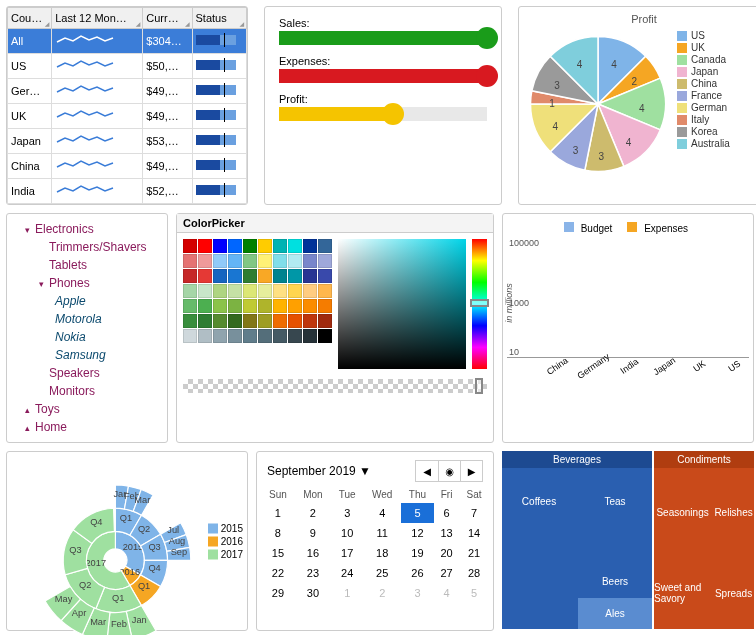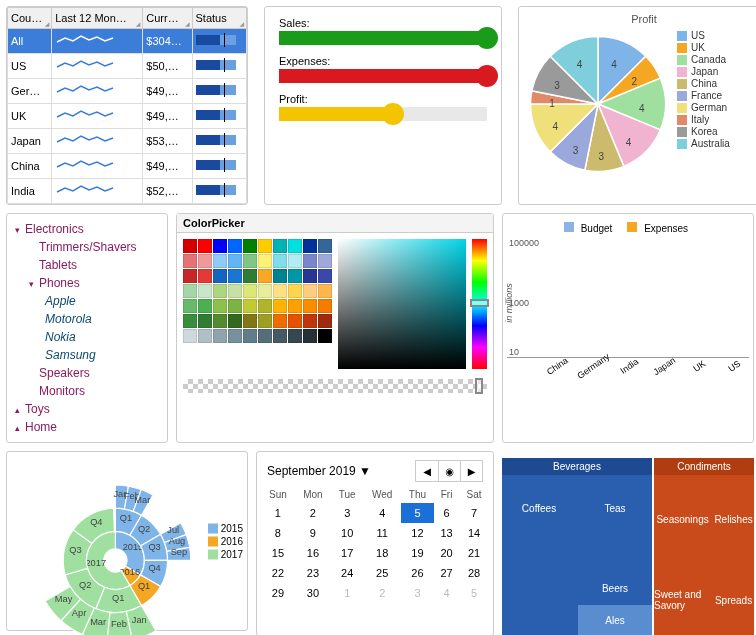--- a/index.html
+++ b/index.html
@@ -29,21 +29,21 @@
 
 .pie-title { text-align: center; font-size: 11px; color: #555; margin: 2px 0 4px; }
 .pie-wrap { display: flex; gap: 4px; }
 .pie { width: 150px; height: 160px; position: relative; }
 .pie .slice-label { position: absolute; font-size: 10px; color: #444; }
 .legend { font-size: 10px; color: #333; }
 .legend div { display: flex; align-items: center; gap: 4px; margin: 1px 0; }
 .sw { width: 10px; height: 10px; display: inline-block; }
 
 
-.tree { padding: 6px 8px; font-size: 12px; color: #8a1b5c; }
+.tree { padding: 6px 18px; font-size: 12px; color: #8a1b5c; }
 .tree-item { padding: 2px 0; cursor: pointer; }
 .tree-caret { display: inline-block; width: 10px; color: #8a1b5c; font-size: 9px; }
 .tree-lvl1 { padding-left: 14px; }
 .tree-lvl2 { padding-left: 30px; font-style: italic; color: #0c4a6e; }
 
 
 .cp-title { background: #f4f4f4; border-bottom: 1px solid #ccc; padding: 3px 6px; font-weight: bold; }
 .cp-body { display: flex; padding: 6px; gap: 6px; }
 .swatches { display: grid; grid-template-columns: repeat(10, 14px); grid-auto-rows: 14px; gap: 1px; }
 .swatches div { border: 1px solid rgba(0,0,0,.1); }
@@ -78,21 +78,21 @@
 .cal-btns { display: flex; border: 1px solid #ccc; }
 .cal-btn { width: 22px; height: 20px; display: flex; align-items: center; justify-content: center; border-left: 1px solid #ccc; cursor: pointer; font-size: 10px; }
 .cal-btn:first-child { border-left: none; }
 .cal { width: 100%; border-collapse: collapse; }
 .cal th { font-weight: normal; color: #555; padding: 3px; font-size: 10px; }
 .cal td { text-align: center; padding: 4px 0; font-size: 11px; cursor: pointer; }
 .cal td.sel { background: #1a6fd8; color: #fff; }
 .cal td.muted { color: #bbb; }
 
 
-.tmap { display: grid; grid-template-columns: 3fr 2fr; height: 178px; gap: 2px; margin-top: 7px; }
+.tmap { display: grid; grid-template-columns: 3fr 2fr; height: 178px; gap: 2px; }
 .tm-col { display: flex; flex-direction: column; gap: 2px; }
 .tm-hd { text-align: center; color: #fff; font-size: 10px; padding: 3px 0; }
 .tm-body { flex: 1; display: grid; gap: 2px; }
 .tm-cell { display: flex; align-items: center; justify-content: center; color: #fff; font-size: 10px; }
 .bev { background: #2a5fb0; }
 .bev .tm-hd { background: #1d4a91; }
 .cond { background: #c94a1a; }
 .cond .tm-hd { background: #b03d10; }
 
 .row2 { display: grid; grid-template-columns: 162px 318px 252px; gap: 8px; margin-top: 8px; }

